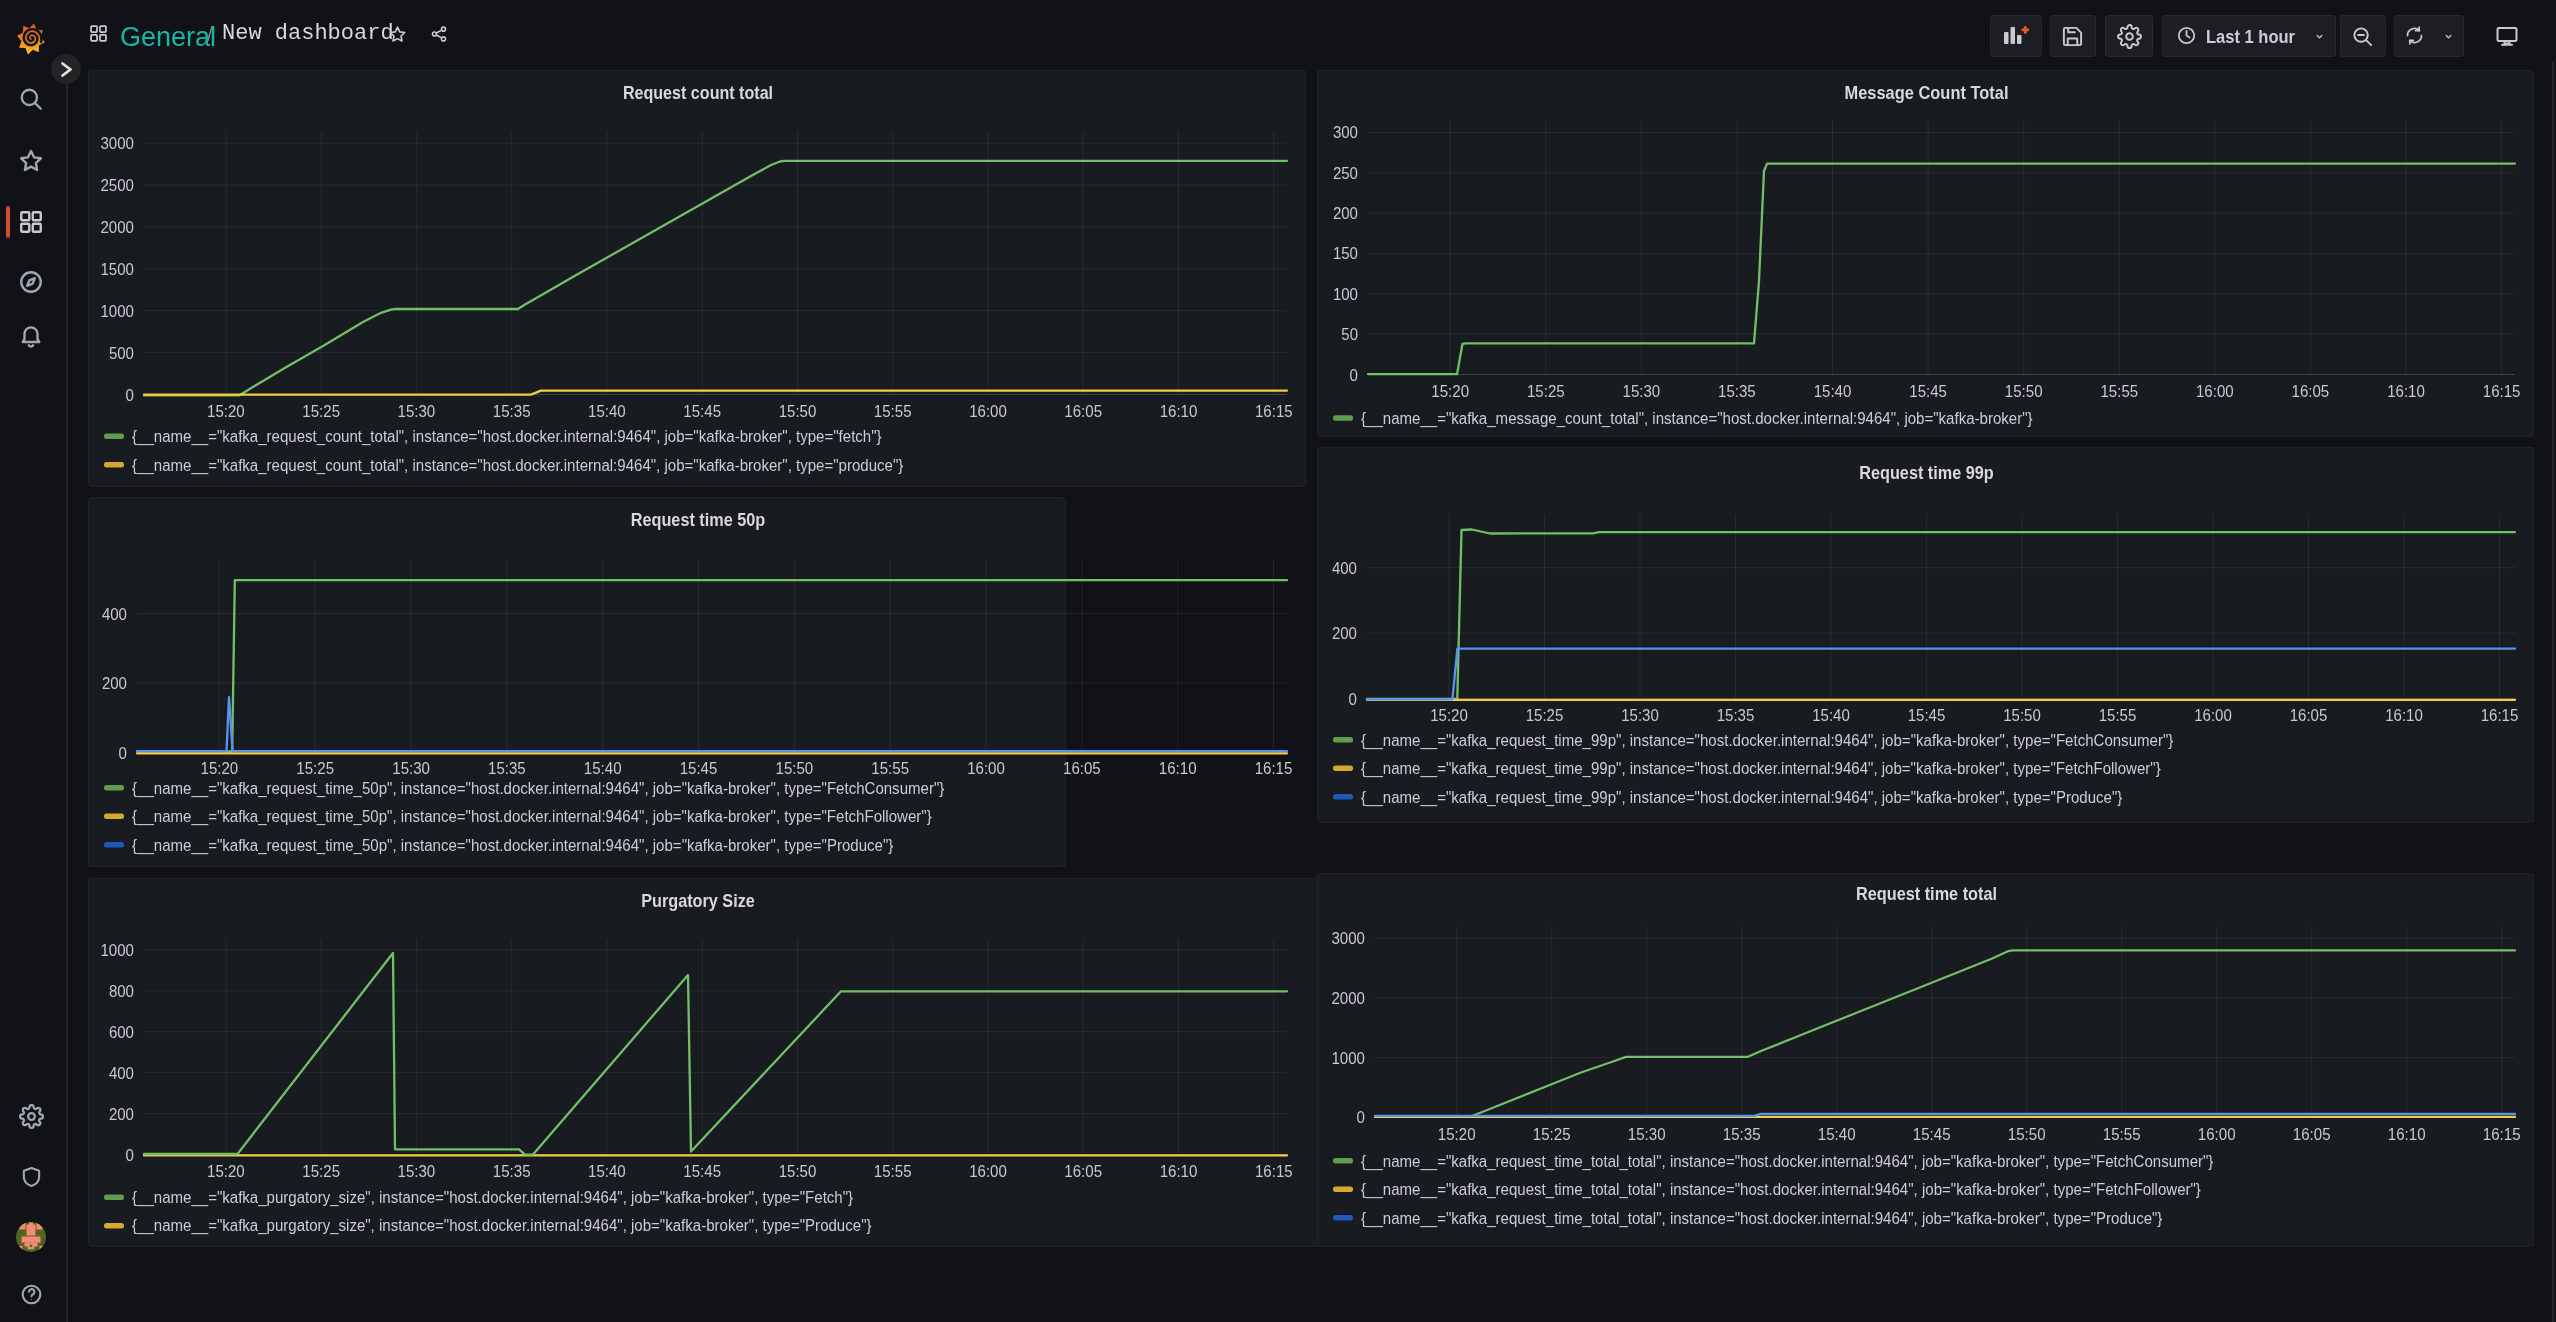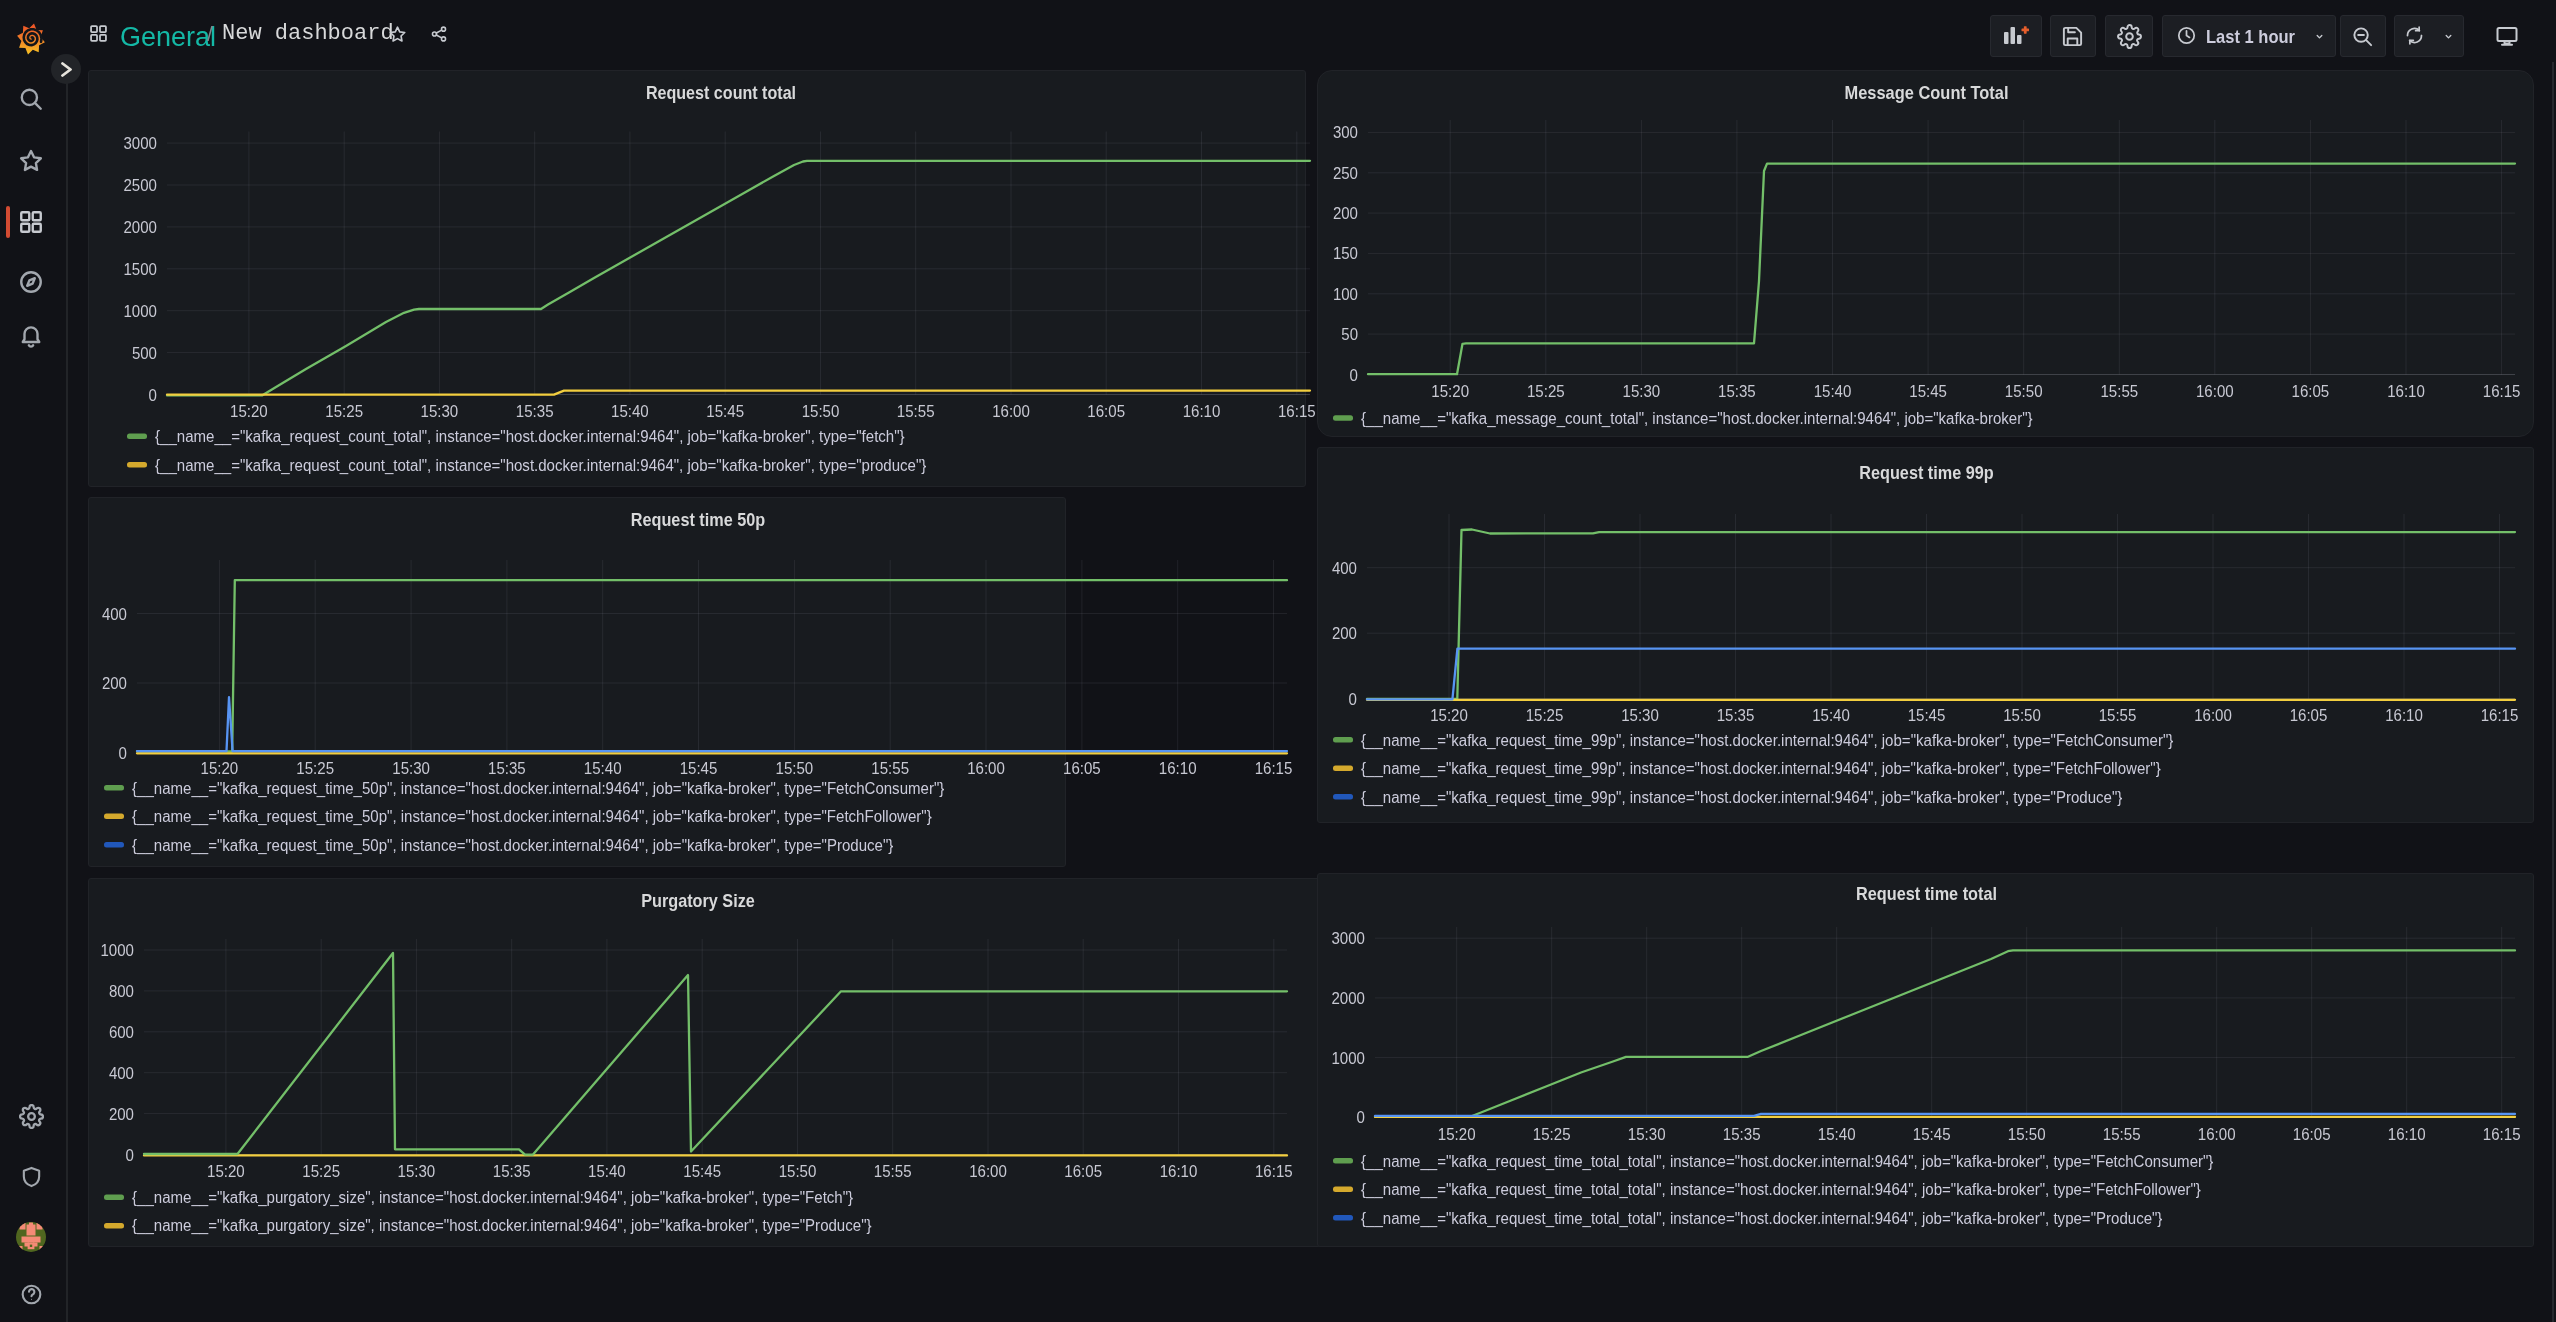--- a/index.html
+++ b/index.html
@@ -150,21 +150,21 @@
   </svg>
 <svg style="position:absolute;left:2442px;top:31px" width="13" height="11" viewBox="0 0 24 24" fill="none" stroke="#c7cad0" stroke-width="3.0" stroke-linecap="round" stroke-linejoin="round">
     <path d="M7 10l5 5 5-5"></path>
   </svg>
 <div class="btn" style="left:2487px;width:40px;border:none;background:transparent;"></div>
 <svg style="position:absolute;left:2495px;top:24px" width="24" height="24" viewBox="0 0 24 24" fill="none" stroke="#c7cad0" stroke-width="2.0" stroke-linecap="round" stroke-linejoin="round">
     <rect x="2.5" y="4" width="19" height="13" rx="1.5"></rect>
     <path d="M9.5 17v2.5h5V17"></path>
     <line x1="7" y1="20.8" x2="17" y2="20.8"></line>
   </svg>
-<div class="panel" style="left:88px;top:70px;width:1218px;height:417px;padding-left:23px;">
+<div class="panel" style="left:88px;top:70px;width:1218px;height:417px;">
 <svg width="1218" height="417" viewBox="0 0 1218 417" font-family="Liberation Sans, sans-serif">
 <text x="609.0" y="21.0" text-anchor="middle" font-size="19" fill="#d8d9da" font-weight="bold" textLength="150.2" lengthAdjust="spacingAndGlyphs" dominant-baseline="central">Request count total</text>
 <text x="45.0" y="323.5" text-anchor="end" font-size="17.3" fill="#c8c9d3" font-weight="normal" textLength="8.4" lengthAdjust="spacingAndGlyphs" dominant-baseline="central">0</text>
 <line x1="55" y1="281.6" x2="1198" y2="281.6" stroke="rgba(204,204,220,0.09)" stroke-width="1"></line>
 <text x="45.0" y="281.6" text-anchor="end" font-size="17.3" fill="#c8c9d3" font-weight="normal" textLength="25.1" lengthAdjust="spacingAndGlyphs" dominant-baseline="central">500</text>
 <line x1="55" y1="239.7" x2="1198" y2="239.7" stroke="rgba(204,204,220,0.09)" stroke-width="1"></line>
 <text x="45.0" y="239.7" text-anchor="end" font-size="17.3" fill="#c8c9d3" font-weight="normal" textLength="33.5" lengthAdjust="spacingAndGlyphs" dominant-baseline="central">1000</text>
 <line x1="55" y1="197.8" x2="1198" y2="197.8" stroke="rgba(204,204,220,0.09)" stroke-width="1"></line>
 <text x="45.0" y="197.8" text-anchor="end" font-size="17.3" fill="#c8c9d3" font-weight="normal" textLength="33.5" lengthAdjust="spacingAndGlyphs" dominant-baseline="central">1500</text>
 <line x1="55" y1="155.9" x2="1198" y2="155.9" stroke="rgba(204,204,220,0.09)" stroke-width="1"></line>
@@ -287,21 +287,21 @@
 <line x1="1184.8" y1="60" x2="1184.8" y2="275.5" stroke="rgba(204,204,220,0.09)" stroke-width="1"></line>
 <text x="1184.8" y="291.5" text-anchor="middle" font-size="17.3" fill="#c8c9d3" font-weight="normal" textLength="37.7" lengthAdjust="spacingAndGlyphs" dominant-baseline="central">16:15</text>
 <line x1="55" y1="275.5" x2="1198" y2="275.5" stroke="rgba(204,204,220,0.22)" stroke-width="1"></line>
 <polyline points="55.0,276.4 1198.0,276.4" fill="none" stroke="#f2ce3f" stroke-width="2.3" stroke-linejoin="round" stroke-linecap="round"></polyline>
 <polyline points="55.0,275.0 148.5,275.0 304.0,74.0 306.0,270.3 430.0,270.3 436.0,275.6 444.0,275.6 599.0,96.0 602.0,272.5 752.0,112.3 1198.0,112.3" fill="none" stroke="#73bf69" stroke-width="2.3" stroke-linejoin="round" stroke-linecap="round"></polyline>
 <rect x="15" y="315.5" width="20" height="5.5" rx="2.5" fill="#5f9e4f"></rect>
 <text x="43.0" y="318.0" text-anchor="start" font-size="17.3" fill="#ccccdc" font-weight="normal" textLength="721.1" lengthAdjust="spacingAndGlyphs" dominant-baseline="central">{__name__="kafka_purgatory_size", instance="host.docker.internal:9464", job="kafka-broker", type="Fetch"}</text>
 <rect x="15" y="343.9" width="20" height="5.5" rx="2.5" fill="#d4a92d"></rect>
 <text x="43.0" y="346.4" text-anchor="start" font-size="17.3" fill="#ccccdc" font-weight="normal" textLength="739.5" lengthAdjust="spacingAndGlyphs" dominant-baseline="central">{__name__="kafka_purgatory_size", instance="host.docker.internal:9464", job="kafka-broker", type="Produce"}</text>
 </svg></div>
-<div class="panel" style="left:1317px;top:70px;width:1217px;height:367px;border-radius:15px;">
+<div class="panel" style="left:1317px;top:70px;width:1217px;height:367px;">
 <svg width="1217" height="367" viewBox="0 0 1217 367" font-family="Liberation Sans, sans-serif">
 <text x="608.5" y="21.0" text-anchor="middle" font-size="19" fill="#d8d9da" font-weight="bold" textLength="164.0" lengthAdjust="spacingAndGlyphs" dominant-baseline="central">Message Count Total</text>
 <text x="40.0" y="303.5" text-anchor="end" font-size="17.3" fill="#c8c9d3" font-weight="normal" textLength="8.4" lengthAdjust="spacingAndGlyphs" dominant-baseline="central">0</text>
 <line x1="50" y1="263.1" x2="1197" y2="263.1" stroke="rgba(204,204,220,0.09)" stroke-width="1"></line>
 <text x="40.0" y="263.1" text-anchor="end" font-size="17.3" fill="#c8c9d3" font-weight="normal" textLength="16.7" lengthAdjust="spacingAndGlyphs" dominant-baseline="central">50</text>
 <line x1="50" y1="222.8" x2="1197" y2="222.8" stroke="rgba(204,204,220,0.09)" stroke-width="1"></line>
 <text x="40.0" y="222.8" text-anchor="end" font-size="17.3" fill="#c8c9d3" font-weight="normal" textLength="25.1" lengthAdjust="spacingAndGlyphs" dominant-baseline="central">100</text>
 <line x1="50" y1="182.4" x2="1197" y2="182.4" stroke="rgba(204,204,220,0.09)" stroke-width="1"></line>
 <text x="40.0" y="182.4" text-anchor="end" font-size="17.3" fill="#c8c9d3" font-weight="normal" textLength="25.1" lengthAdjust="spacingAndGlyphs" dominant-baseline="central">150</text>
 <line x1="50" y1="142.1" x2="1197" y2="142.1" stroke="rgba(204,204,220,0.09)" stroke-width="1"></line>

